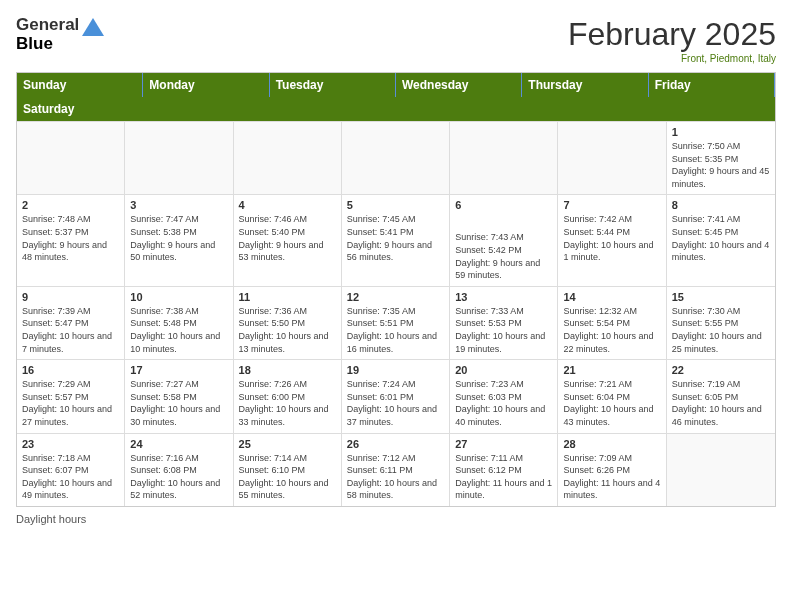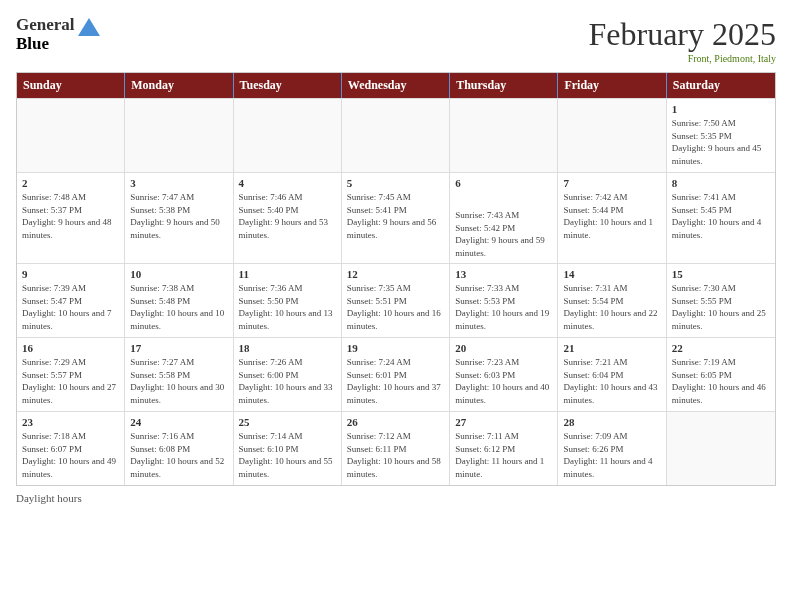--- a/index.html
+++ b/index.html
@@ -9,21 +9,20 @@
       font-family: Arial, sans-serif;
       background: #fff;
       overflow: hidden;
     }
     .page {
       width: 792px;
       height: 520px;
       padding: 16px;
       display: flex;
       flex-direction: column;
-      font-family: Liberation Serif, serif;
     }
     .header {
       display: flex;
       justify-content: space-between;
       align-items: flex-start;
       margin-bottom: 8px;
     }
     .title-block {
       text-align: right;
     }
@@ -37,22 +36,22 @@
       color: #4d7c0f;
     }
     .calendar {
       flex: 1;
       border: 1px solid #ccc;
       display: flex;
       flex-direction: column;
     }
     .cal-header {
       display: grid;
-      grid-template-columns: repeat(7, 1fr);
-      background: #7f1d1d;
+      grid-template-columns: repeat(6, 1fr);
+      background: #4d7c0f;
     }
     .cal-header-cell {
       color: #fff;
       font-size: 12px;
       font-weight: bold;
       padding: 5px 6px;
       border-right: 1px solid #5a8ed7;
       text-align: left;
     }
     .cal-header-cell:last-child { border-right: none; }
@@ -232,21 +231,21 @@
 Daylight: 10 hours and 16 minutes.</div>
           </div>
           <div class="cal-cell">
             <span class="day-num">13</span>
             <div class="day-info" style="white-space: pre-line;">Sunrise: 7:33 AM
 Sunset: 5:53 PM
 Daylight: 10 hours and 19 minutes.</div>
           </div>
           <div class="cal-cell">
             <span class="day-num">14</span>
-            <div class="day-info" style="white-space: pre-line;">Sunrise: 7:31 AM
+            <div class="day-info" style="white-space: pre-line;">Sunrise: 12:32 AM
 Sunset: 5:54 PM
 Daylight: 10 hours and 22 minutes.</div>
           </div>
           <div class="cal-cell">
             <span class="day-num">15</span>
             <div class="day-info" style="white-space: pre-line;">Sunrise: 7:30 AM
 Sunset: 5:55 PM
 Daylight: 10 hours and 25 minutes.</div>
           </div>
         </div>

